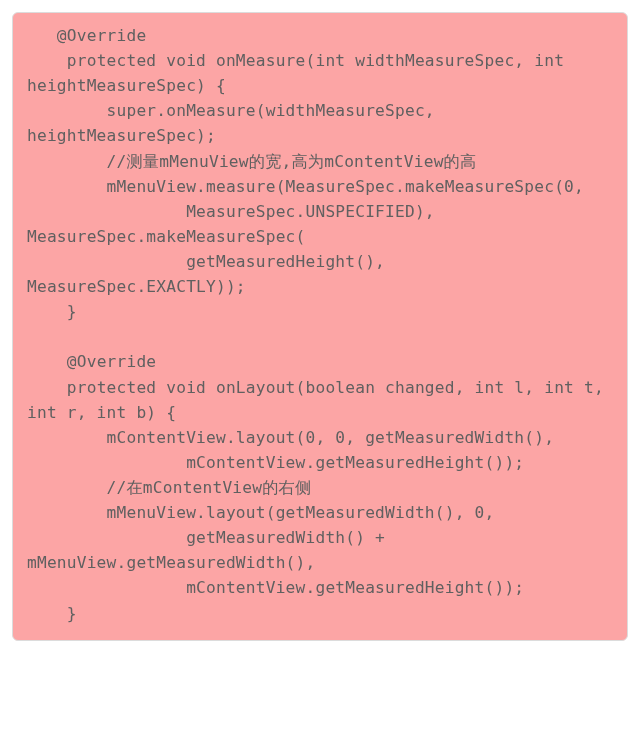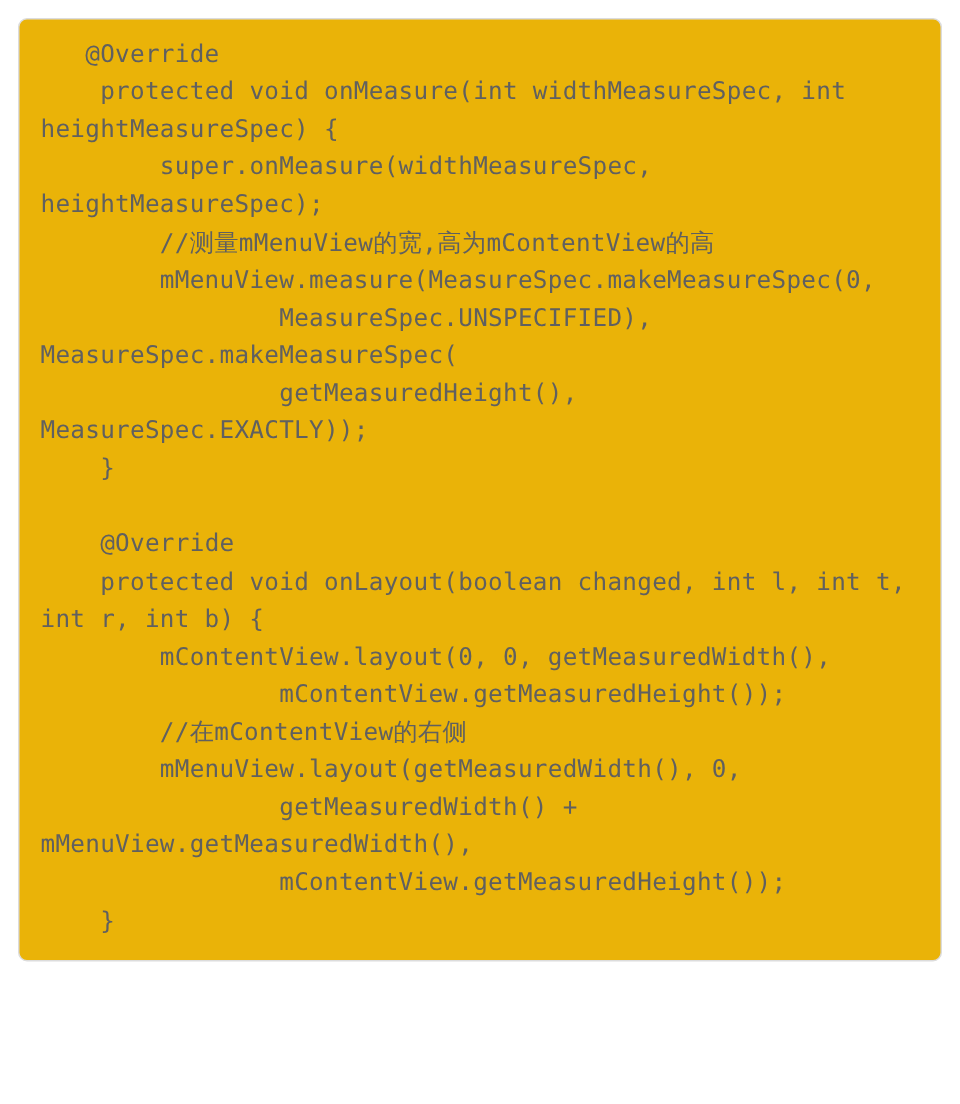--- a/index.html
+++ b/index.html
@@ -7,21 +7,21 @@
     padding: 0;
     background: #ffffff;
     width: 640px;
     height: 736px;
     overflow: hidden;
   }
   .code-block {
     margin: 12px;
     border: 1px solid #dcdcdc;
     border-radius: 6px;
-    background: #eab308;
+    background: #fca5a5;
     padding: 10px 14px 14px 14px;
     box-sizing: border-box;
     width: 616px;
   }
   pre {
     margin: 0;
     white-space: pre-wrap;
     word-wrap: break-word;
     overflow-wrap: break-word;
     font-family: "DejaVu Sans Mono", Menlo, Consolas, "Lucida Console", monospace;

